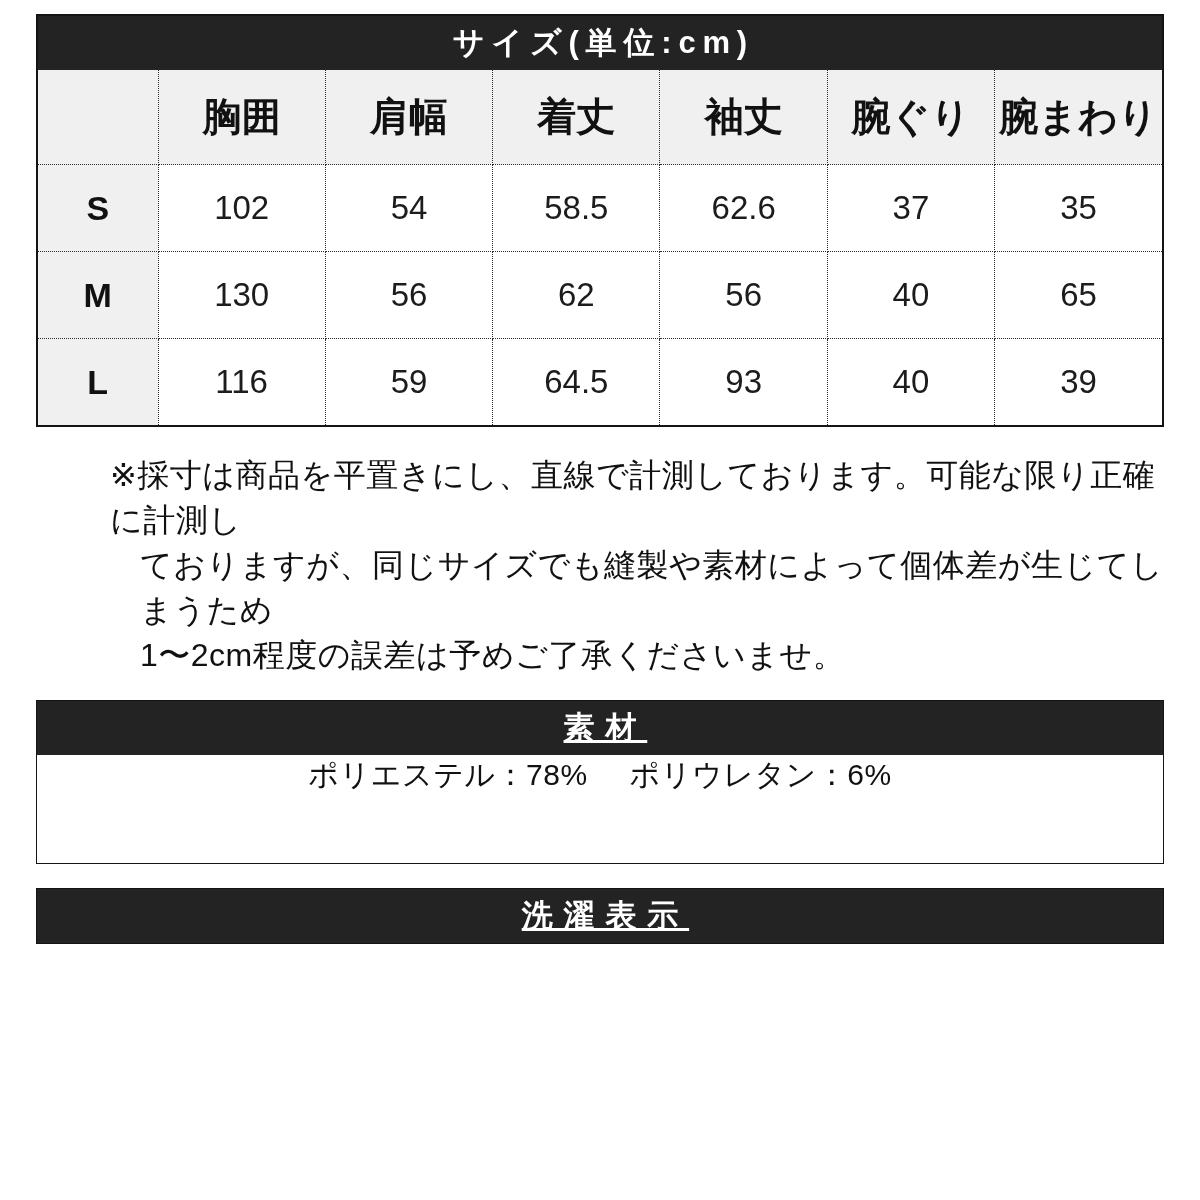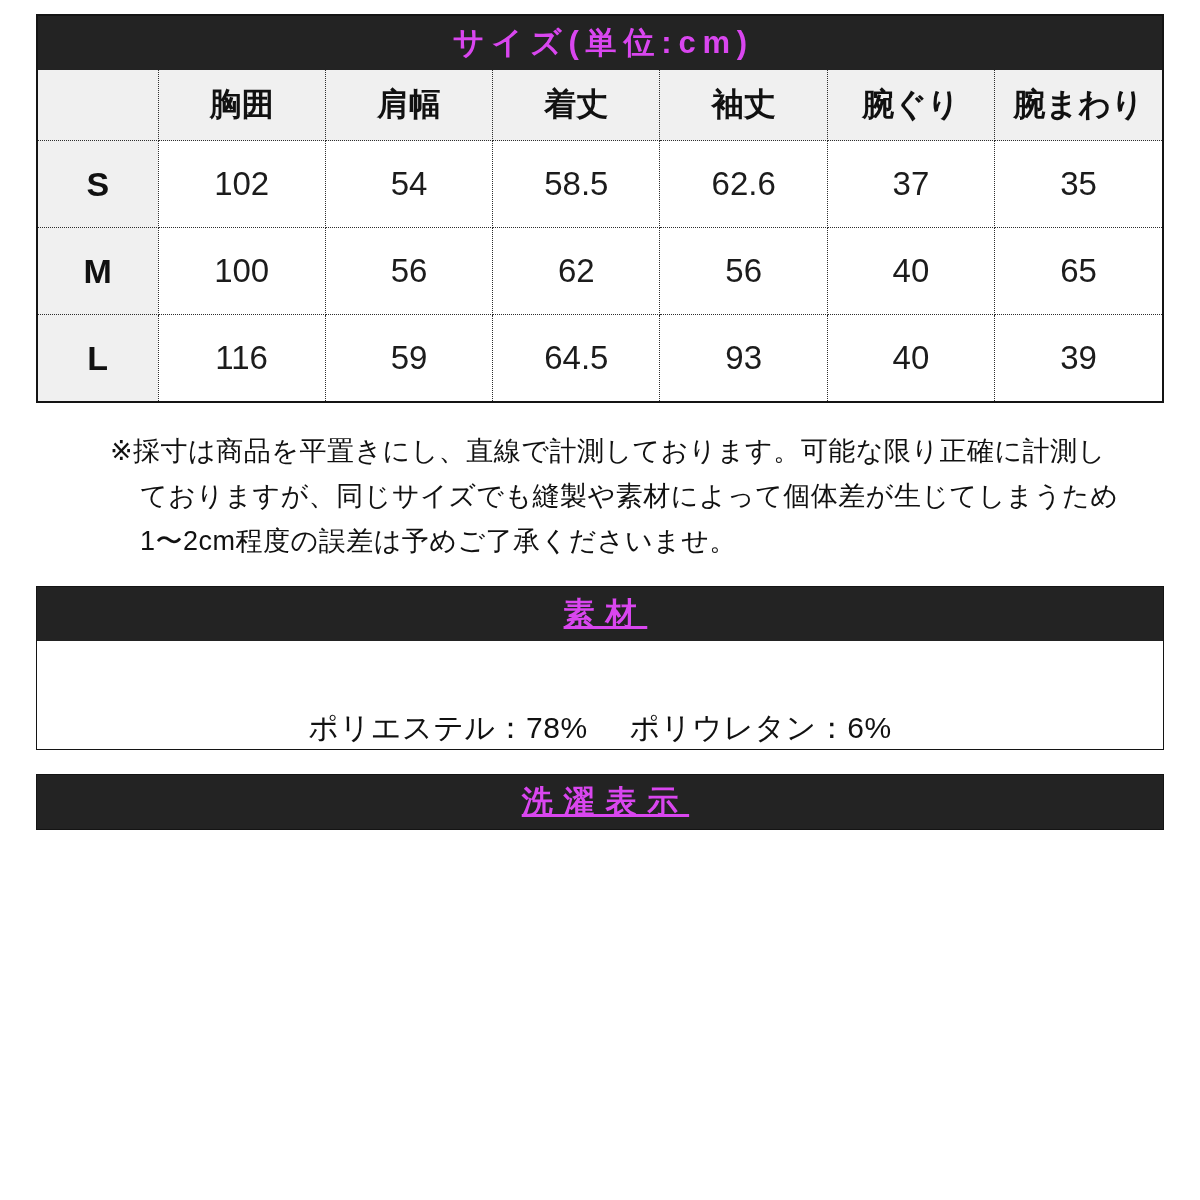--- a/index.html
+++ b/index.html
@@ -5,62 +5,62 @@
   html,body{margin:0;padding:0;}
   body{
     width:1200px;height:1200px;background:#ffffff;
     font-family:"Liberation Sans","DejaVu Sans",sans-serif;
     color:#111;-webkit-font-smoothing:antialiased;
   }
   .wrap{padding:14px 36px 0 36px;}
 
   
   .band{
-    background:#232323;color:#d946ef;height:54px;
+    background:#232323;color:#ffffff;height:54px;
     display:flex;align-items:center;justify-content:center;
     font-weight:bold;font-size:31px;letter-spacing:0.22em;
     text-indent:0.22em;
   }
   .band.wide-ls{letter-spacing:0.35em;text-indent:0.35em;text-decoration:underline;}
 
   
   .size-box{border:2px solid #141414;}
   table.size{
     width:100%;border-collapse:collapse;table-layout:fixed;
     border:hidden; 
   }
   table.size th,table.size td{
     border:1px dotted #2e2e2e;text-align:center;vertical-align:middle;
     padding:0;
   }
   table.size thead th{
-    background:#f0f0f0;height:70px;font-size:32px;font-weight:bold;
+    background:#f0f0f0;height:94px;font-size:39px;font-weight:bold;
   }
   table.size tbody th{
     background:#f0f0f0;font-size:34px;font-weight:bold;
   }
   table.size tbody td{
     background:#ffffff;height:86px;font-size:33px;font-weight:normal;
     color:#1c1c1c;
   }
 
   
   .note{
     margin:26px 0 0 74px;width:1064px;
-    font-size:27px;line-height:45px;letter-spacing:0.5px;
+    font-size:32px;line-height:45px;letter-spacing:0.5px;
   }
   .note.second{margin-top:50px;}
   .note .line{padding-left:30px;}
   .note .line.first{padding-left:0;}
 
   
   .info-box{border:1px solid #141414;margin-top:22px;}
   .info-box.laundry{margin-top:24px;}
   .material-body{
-    height:108px;display:flex;align-items:flex-end;justify-content:center;
+    height:108px;display:flex;align-items:flex-start;justify-content:center;
     gap:42px;font-size:30px;letter-spacing:0.5px;background:#fff;
   }
 </style>
 </head>
 <body>
 
 <div class="wrap">
 
   <div class="size-box">
     <div class="band">サイズ(単位:cm)</div>
@@ -90,21 +90,21 @@
           <th>S</th>
           <td>102</td>
           <td>54</td>
           <td>58.5</td>
           <td>62.6</td>
           <td>37</td>
           <td>35</td>
         </tr>
         <tr>
           <th>M</th>
-          <td>100</td>
+          <td>130</td>
           <td>56</td>
           <td>62</td>
           <td>56</td>
           <td>40</td>
           <td>65</td>
         </tr>
         <tr>
           <th>L</th>
           <td>116</td>
           <td>59</td>

